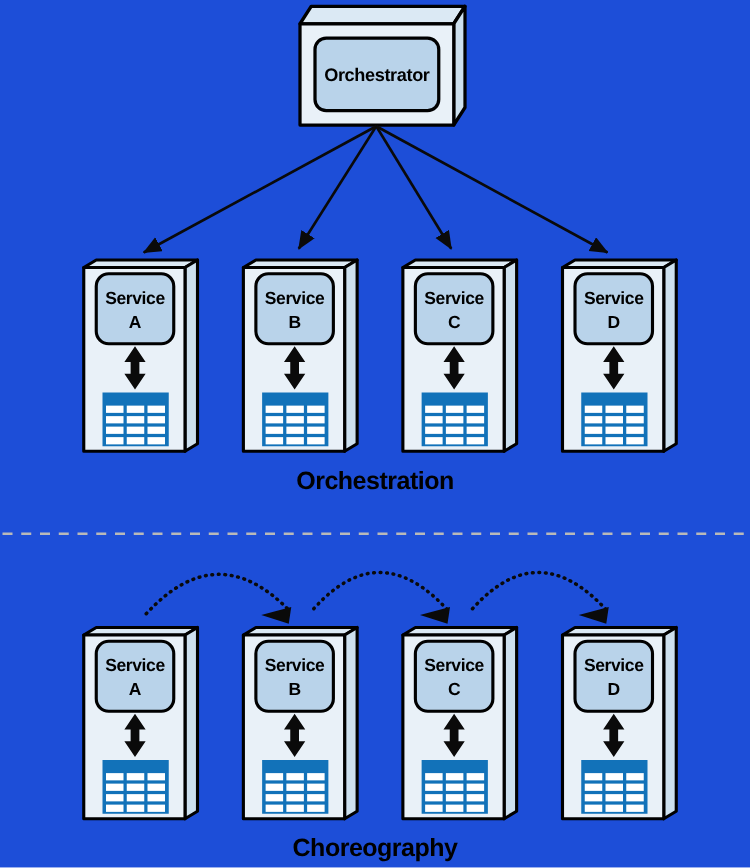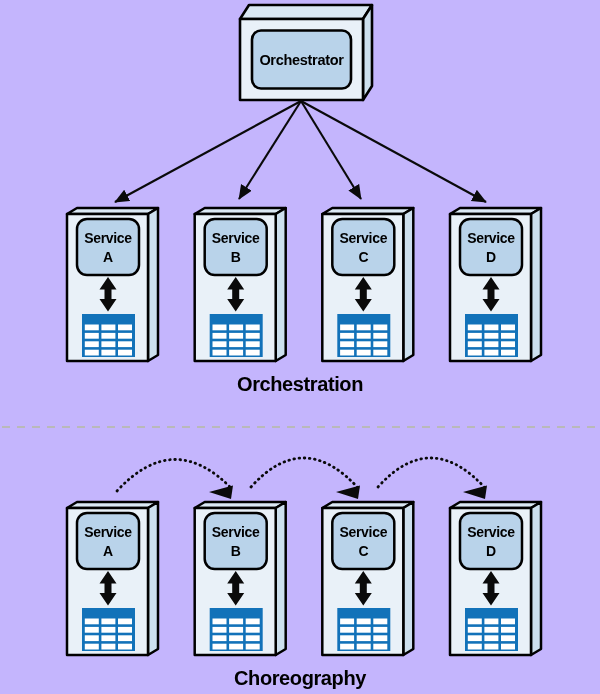--- a/index.html
+++ b/index.html
@@ -1,16 +1,16 @@
 <!DOCTYPE html>
 <html><head>
 <meta charset="utf-8">
 <style>
   html,body{margin:0;padding:0;background:#ffffff;}
-  .stage{width:600px;height:694px;position:relative;background:#c4b5fd;}
+  .stage{width:600px;height:694px;position:relative;background:#1d4ed8;}
   svg{display:block;}
   text{font-family:"Liberation Sans", sans-serif;fill:#000;}
   .svc{font-size:14px;font-weight:bold;text-anchor:middle;letter-spacing:-0.3px;}
   .orch{font-size:14.5px;font-weight:bold;text-anchor:middle;letter-spacing:-0.3px;}
   .title{font-size:20px;font-weight:bold;text-anchor:middle;letter-spacing:-0.4px;}
 </style>
 </head>
 <body>
 
 <div class="stage">

